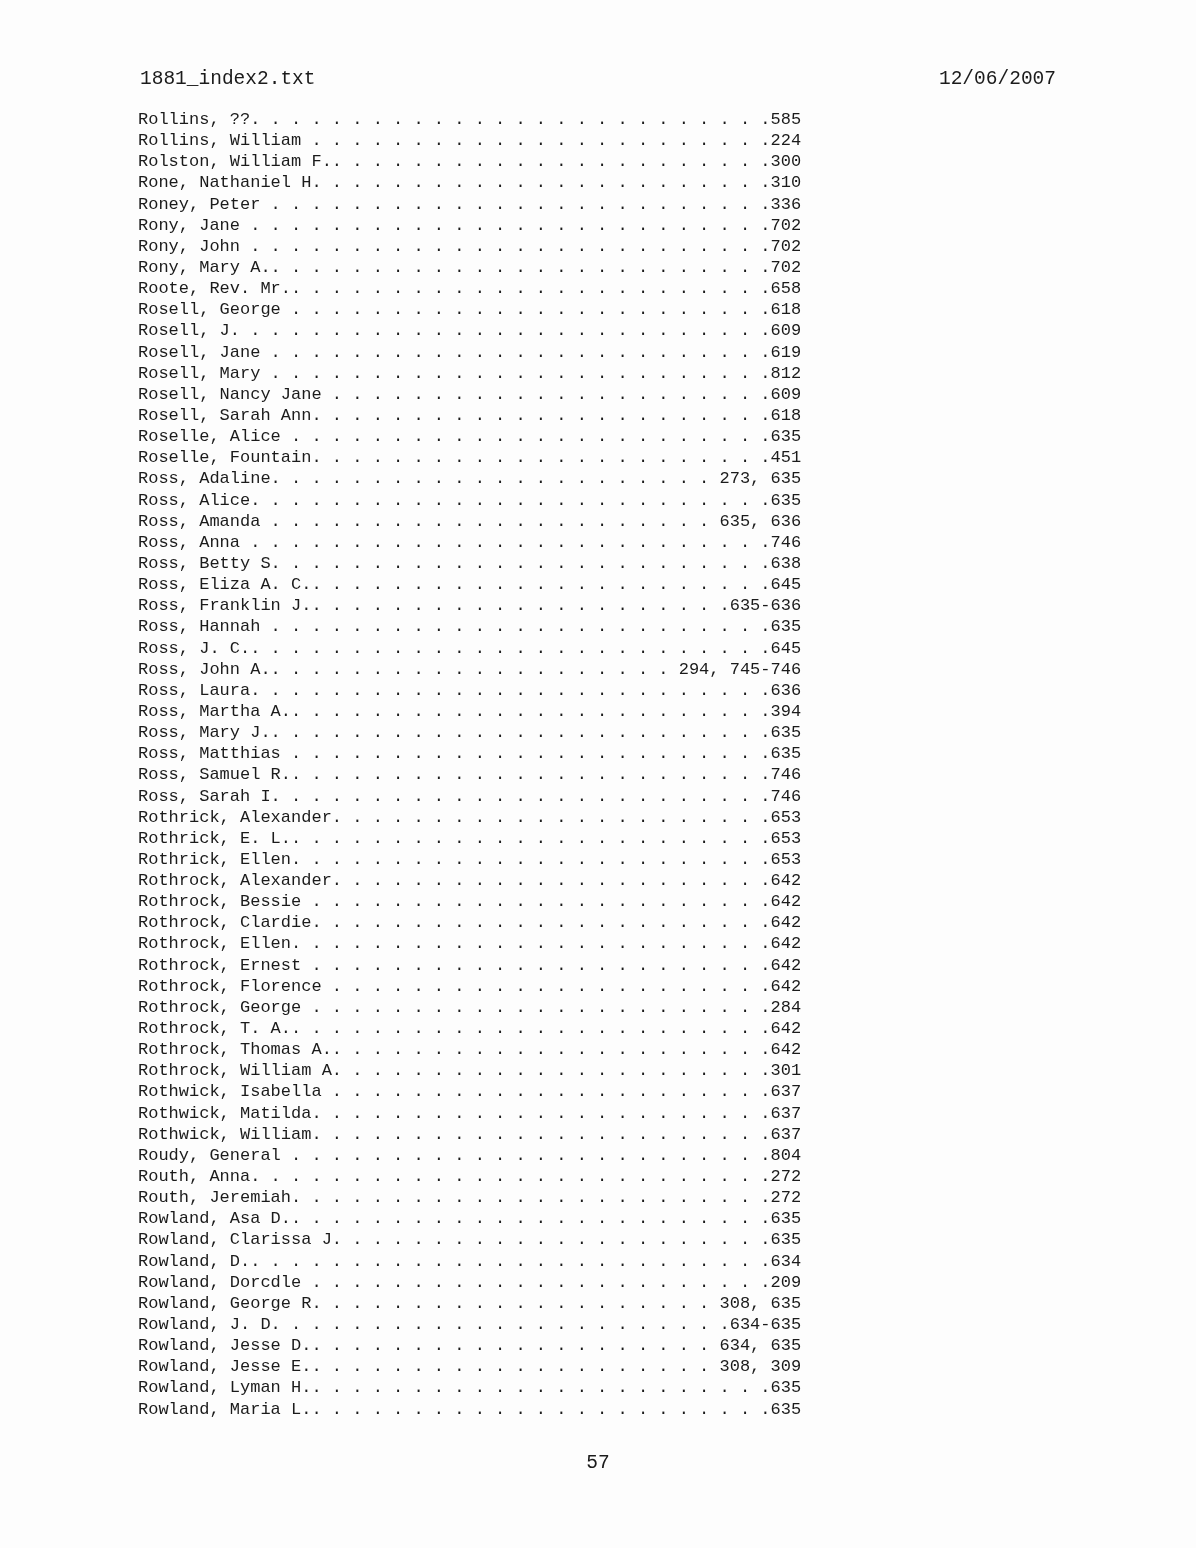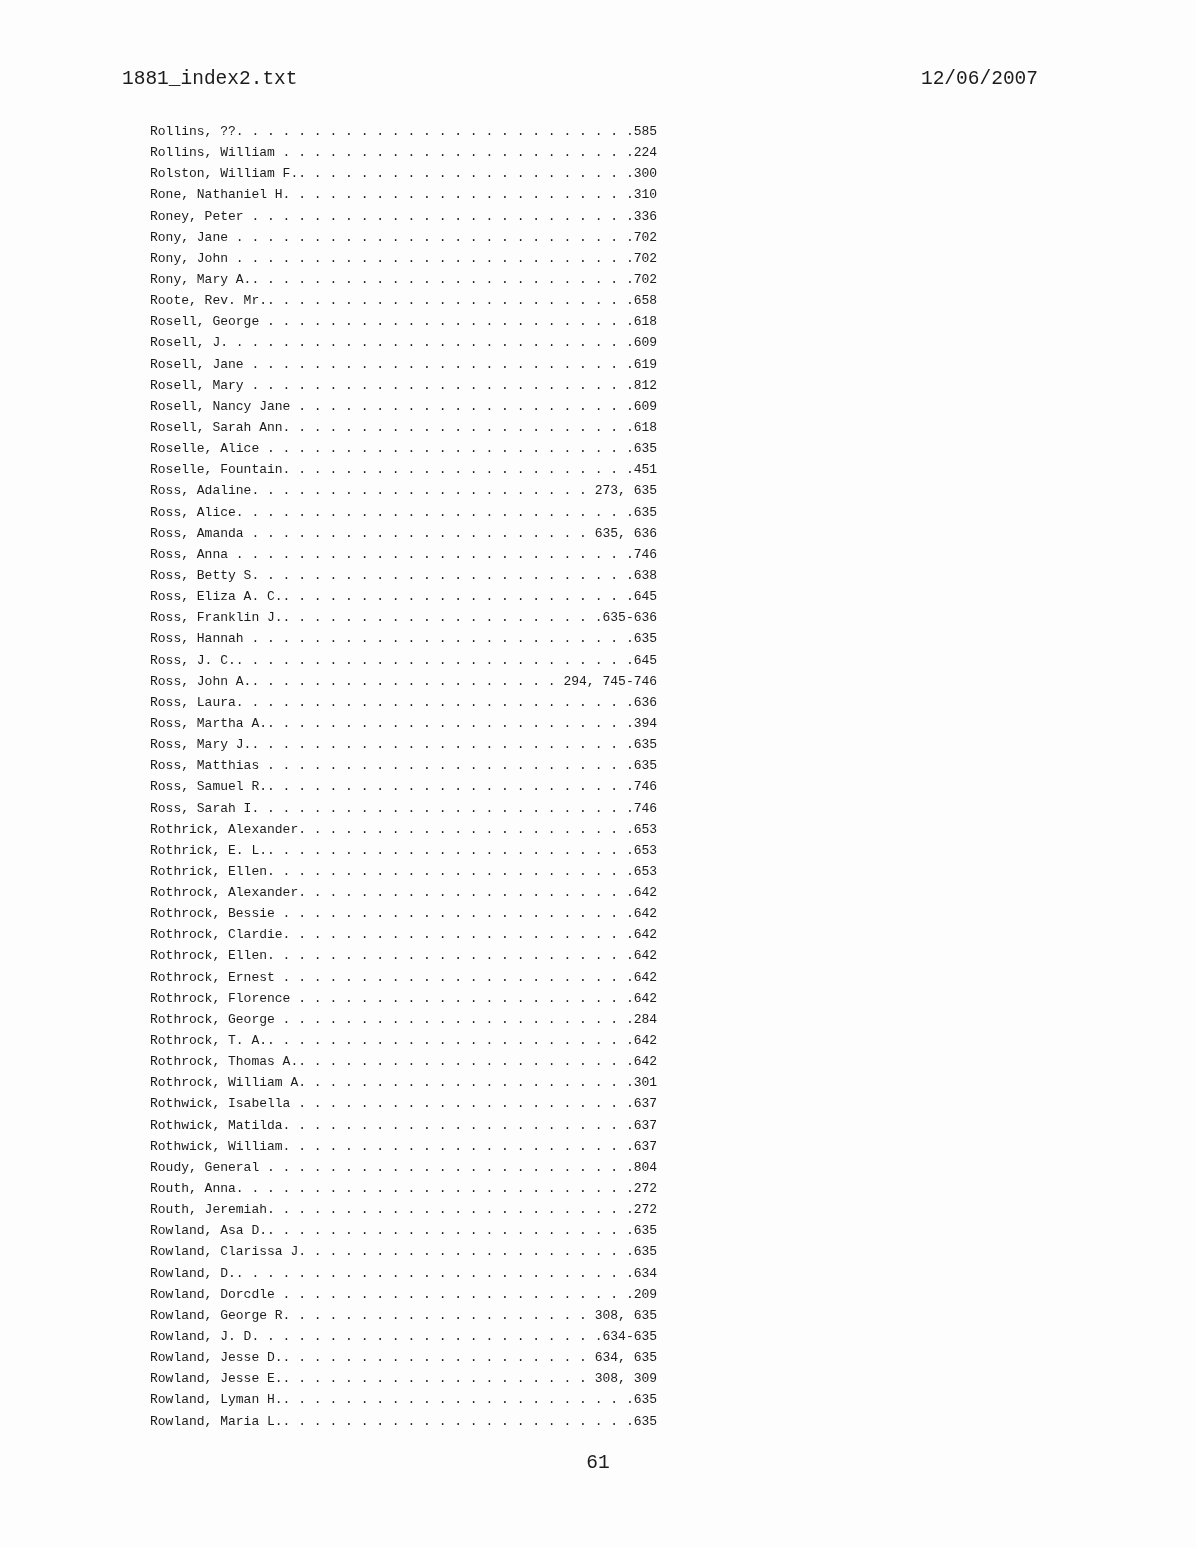--- a/index.html
+++ b/index.html
@@ -11,35 +11,35 @@
     position: relative;
     width: 1196px;
     height: 1548px;
     background: #fdfdfd;
     font-family: "Liberation Mono", "DejaVu Sans Mono", monospace;
     color: #1b1b1b;
     overflow: hidden;
   }
   .print-header {
     position: absolute;
-    left: 122px;
+    left: 140px;
     top: 69px;
     width: 916px;
     display: flex;
     justify-content: space-between;
     font-size: 19.5px;
     line-height: 21px;
     white-space: pre;
   }
   .index-body {
     position: absolute;
     left: 138px;
     top: 109px;
-    margin: 12px;
-    font-size: 13px;
+    margin: 0;
+    font-size: 17px;
     line-height: 21.15px;
     white-space: pre;
   }
   .index-line {
     white-space: pre;
     height: 21.15px;
   }
   .print-footer {
     position: absolute;
     left: 0;
@@ -56,16 +56,16 @@
 <div class="page">
 
   <div class="print-header">
     <span>1881_index2.txt</span>
     <span>12/06/2007</span>
   </div>
 
   <div class="index-body" id="entry-list"><div class="index-line">Rollins, ??. . . . . . . . . . . . . . . . . . . . . . . . . .585</div><div class="index-line">Rollins, William . . . . . . . . . . . . . . . . . . . . . . .224</div><div class="index-line">Rolston, William F.. . . . . . . . . . . . . . . . . . . . . .300</div><div class="index-line">Rone, Nathaniel H. . . . . . . . . . . . . . . . . . . . . . .310</div><div class="index-line">Roney, Peter . . . . . . . . . . . . . . . . . . . . . . . . .336</div><div class="index-line">Rony, Jane . . . . . . . . . . . . . . . . . . . . . . . . . .702</div><div class="index-line">Rony, John . . . . . . . . . . . . . . . . . . . . . . . . . .702</div><div class="index-line">Rony, Mary A.. . . . . . . . . . . . . . . . . . . . . . . . .702</div><div class="index-line">Roote, Rev. Mr.. . . . . . . . . . . . . . . . . . . . . . . .658</div><div class="index-line">Rosell, George . . . . . . . . . . . . . . . . . . . . . . . .618</div><div class="index-line">Rosell, J. . . . . . . . . . . . . . . . . . . . . . . . . . .609</div><div class="index-line">Rosell, Jane . . . . . . . . . . . . . . . . . . . . . . . . .619</div><div class="index-line">Rosell, Mary . . . . . . . . . . . . . . . . . . . . . . . . .812</div><div class="index-line">Rosell, Nancy Jane . . . . . . . . . . . . . . . . . . . . . .609</div><div class="index-line">Rosell, Sarah Ann. . . . . . . . . . . . . . . . . . . . . . .618</div><div class="index-line">Roselle, Alice . . . . . . . . . . . . . . . . . . . . . . . .635</div><div class="index-line">Roselle, Fountain. . . . . . . . . . . . . . . . . . . . . . .451</div><div class="index-line">Ross, Adaline. . . . . . . . . . . . . . . . . . . . . . 273, 635</div><div class="index-line">Ross, Alice. . . . . . . . . . . . . . . . . . . . . . . . . .635</div><div class="index-line">Ross, Amanda . . . . . . . . . . . . . . . . . . . . . . 635, 636</div><div class="index-line">Ross, Anna . . . . . . . . . . . . . . . . . . . . . . . . . .746</div><div class="index-line">Ross, Betty S. . . . . . . . . . . . . . . . . . . . . . . . .638</div><div class="index-line">Ross, Eliza A. C.. . . . . . . . . . . . . . . . . . . . . . .645</div><div class="index-line">Ross, Franklin J.. . . . . . . . . . . . . . . . . . . . .635-636</div><div class="index-line">Ross, Hannah . . . . . . . . . . . . . . . . . . . . . . . . .635</div><div class="index-line">Ross, J. C.. . . . . . . . . . . . . . . . . . . . . . . . . .645</div><div class="index-line">Ross, John A.. . . . . . . . . . . . . . . . . . . . 294, 745-746</div><div class="index-line">Ross, Laura. . . . . . . . . . . . . . . . . . . . . . . . . .636</div><div class="index-line">Ross, Martha A.. . . . . . . . . . . . . . . . . . . . . . . .394</div><div class="index-line">Ross, Mary J.. . . . . . . . . . . . . . . . . . . . . . . . .635</div><div class="index-line">Ross, Matthias . . . . . . . . . . . . . . . . . . . . . . . .635</div><div class="index-line">Ross, Samuel R.. . . . . . . . . . . . . . . . . . . . . . . .746</div><div class="index-line">Ross, Sarah I. . . . . . . . . . . . . . . . . . . . . . . . .746</div><div class="index-line">Rothrick, Alexander. . . . . . . . . . . . . . . . . . . . . .653</div><div class="index-line">Rothrick, E. L.. . . . . . . . . . . . . . . . . . . . . . . .653</div><div class="index-line">Rothrick, Ellen. . . . . . . . . . . . . . . . . . . . . . . .653</div><div class="index-line">Rothrock, Alexander. . . . . . . . . . . . . . . . . . . . . .642</div><div class="index-line">Rothrock, Bessie . . . . . . . . . . . . . . . . . . . . . . .642</div><div class="index-line">Rothrock, Clardie. . . . . . . . . . . . . . . . . . . . . . .642</div><div class="index-line">Rothrock, Ellen. . . . . . . . . . . . . . . . . . . . . . . .642</div><div class="index-line">Rothrock, Ernest . . . . . . . . . . . . . . . . . . . . . . .642</div><div class="index-line">Rothrock, Florence . . . . . . . . . . . . . . . . . . . . . .642</div><div class="index-line">Rothrock, George . . . . . . . . . . . . . . . . . . . . . . .284</div><div class="index-line">Rothrock, T. A.. . . . . . . . . . . . . . . . . . . . . . . .642</div><div class="index-line">Rothrock, Thomas A.. . . . . . . . . . . . . . . . . . . . . .642</div><div class="index-line">Rothrock, William A. . . . . . . . . . . . . . . . . . . . . .301</div><div class="index-line">Rothwick, Isabella . . . . . . . . . . . . . . . . . . . . . .637</div><div class="index-line">Rothwick, Matilda. . . . . . . . . . . . . . . . . . . . . . .637</div><div class="index-line">Rothwick, William. . . . . . . . . . . . . . . . . . . . . . .637</div><div class="index-line">Roudy, General . . . . . . . . . . . . . . . . . . . . . . . .804</div><div class="index-line">Routh, Anna. . . . . . . . . . . . . . . . . . . . . . . . . .272</div><div class="index-line">Routh, Jeremiah. . . . . . . . . . . . . . . . . . . . . . . .272</div><div class="index-line">Rowland, Asa D.. . . . . . . . . . . . . . . . . . . . . . . .635</div><div class="index-line">Rowland, Clarissa J. . . . . . . . . . . . . . . . . . . . . .635</div><div class="index-line">Rowland, D.. . . . . . . . . . . . . . . . . . . . . . . . . .634</div><div class="index-line">Rowland, Dorcdle . . . . . . . . . . . . . . . . . . . . . . .209</div><div class="index-line">Rowland, George R. . . . . . . . . . . . . . . . . . . . 308, 635</div><div class="index-line">Rowland, J. D. . . . . . . . . . . . . . . . . . . . . . .634-635</div><div class="index-line">Rowland, Jesse D.. . . . . . . . . . . . . . . . . . . . 634, 635</div><div class="index-line">Rowland, Jesse E.. . . . . . . . . . . . . . . . . . . . 308, 309</div><div class="index-line">Rowland, Lyman H.. . . . . . . . . . . . . . . . . . . . . . .635</div><div class="index-line">Rowland, Maria L.. . . . . . . . . . . . . . . . . . . . . . .635</div></div>
 
   <div class="print-footer">
-    <span>61</span>
+    <span>57</span>
   </div>
 
 </div>
 
 </body></html>

